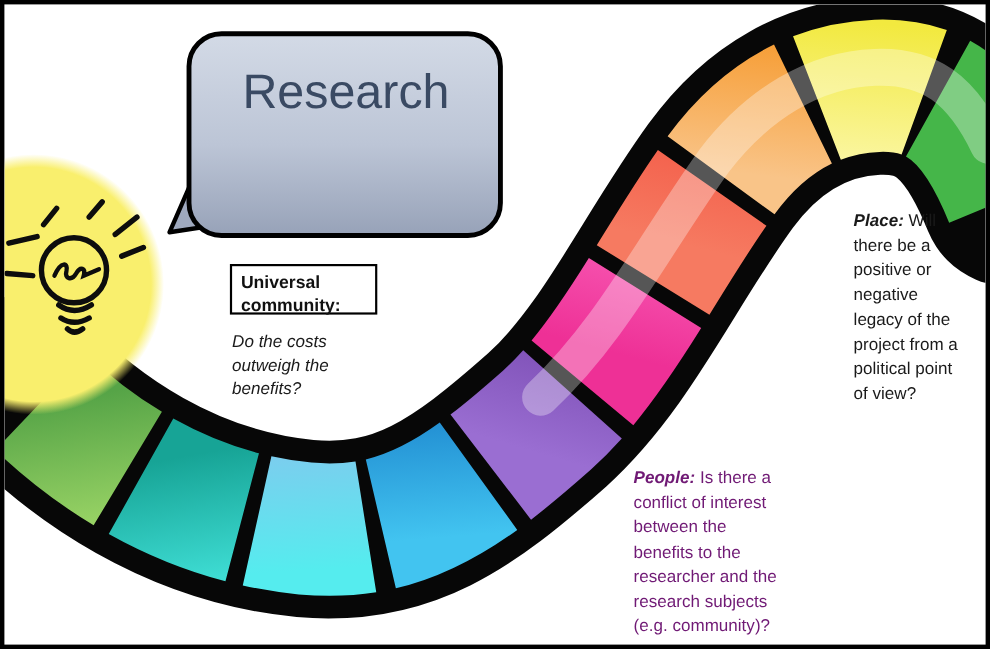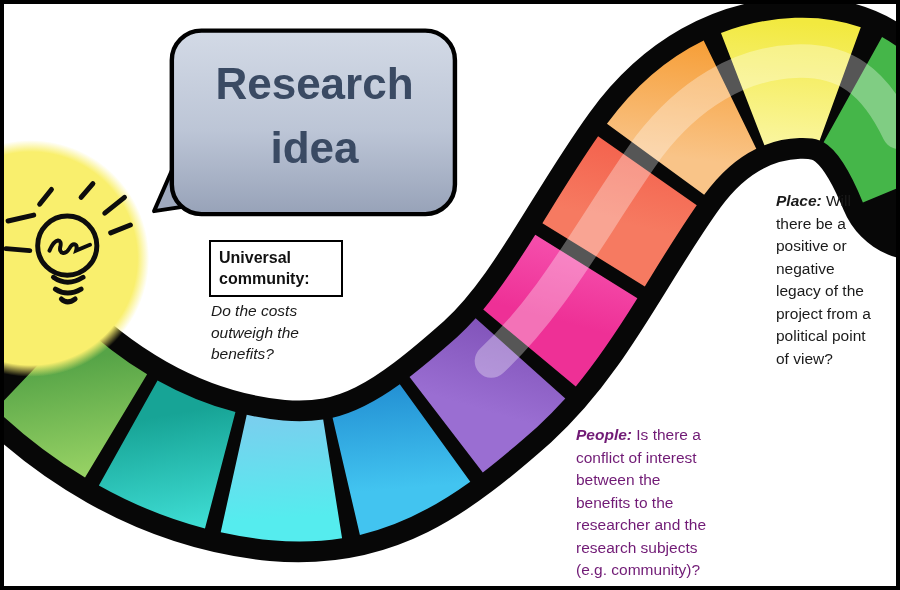--- a/index.html
+++ b/index.html
@@ -10,26 +10,26 @@
     border:4px solid #000;
     background:#fff;
     overflow:hidden;
     font-family:"Liberation Sans","DejaVu Sans",sans-serif;
   }
   .road-svg{position:absolute;left:0;top:0;width:892px;height:582px;}
   .overlay{position:absolute;box-sizing:border-box;}
   .bubble-text{
     left:166px;top:48px;width:289px;
     text-align:center;
-    font-size:44px;font-weight:bold;line-height:64px;
+    font-size:44px;font-weight:normal;line-height:64px;
     color:#3a4a63;
     letter-spacing:0px;
   }
   .uq-box{
-    left:205px;top:236px;width:134px;height:57px;
+    left:205px;top:236px;width:134px;height:46px;
     border:2px solid #000;background:#fff;
     padding:5px 8px;
     font-size:16px;font-weight:bold;line-height:21px;color:#111;
   }
   .uq-body{
     left:207px;top:296px;width:125px;
     font-size:15.5px;line-height:21.5px;color:#1a1a1a;font-style:italic;
   }
   .sit-box{
     left:636px;top:343px;width:113px;height:58px;
@@ -142,21 +142,20 @@
     </g>
 
     <g>
       <polygon points="150,210 178,146 216,200" fill="#9fa9be" stroke="#000" stroke-width="4" stroke-linejoin="round"></polygon>
       <rect x="168" y="27" width="287" height="186" rx="30" fill="url(#bubbleGrad)" stroke="#000" stroke-width="4.5"></rect>
     </g>
   </svg>
 
   <div class="overlay bubble-text">
     <span>Research</span><br>
-    <span>idea</span>
   </div>
 
   <div class="overlay uq-box">
     <span>Universal</span><br>
     <span>community:</span>
   </div>
   <div class="overlay uq-body">Do the costs<br>outweigh the<br>benefits?</div>
 
 
   <div class="overlay people-block">

